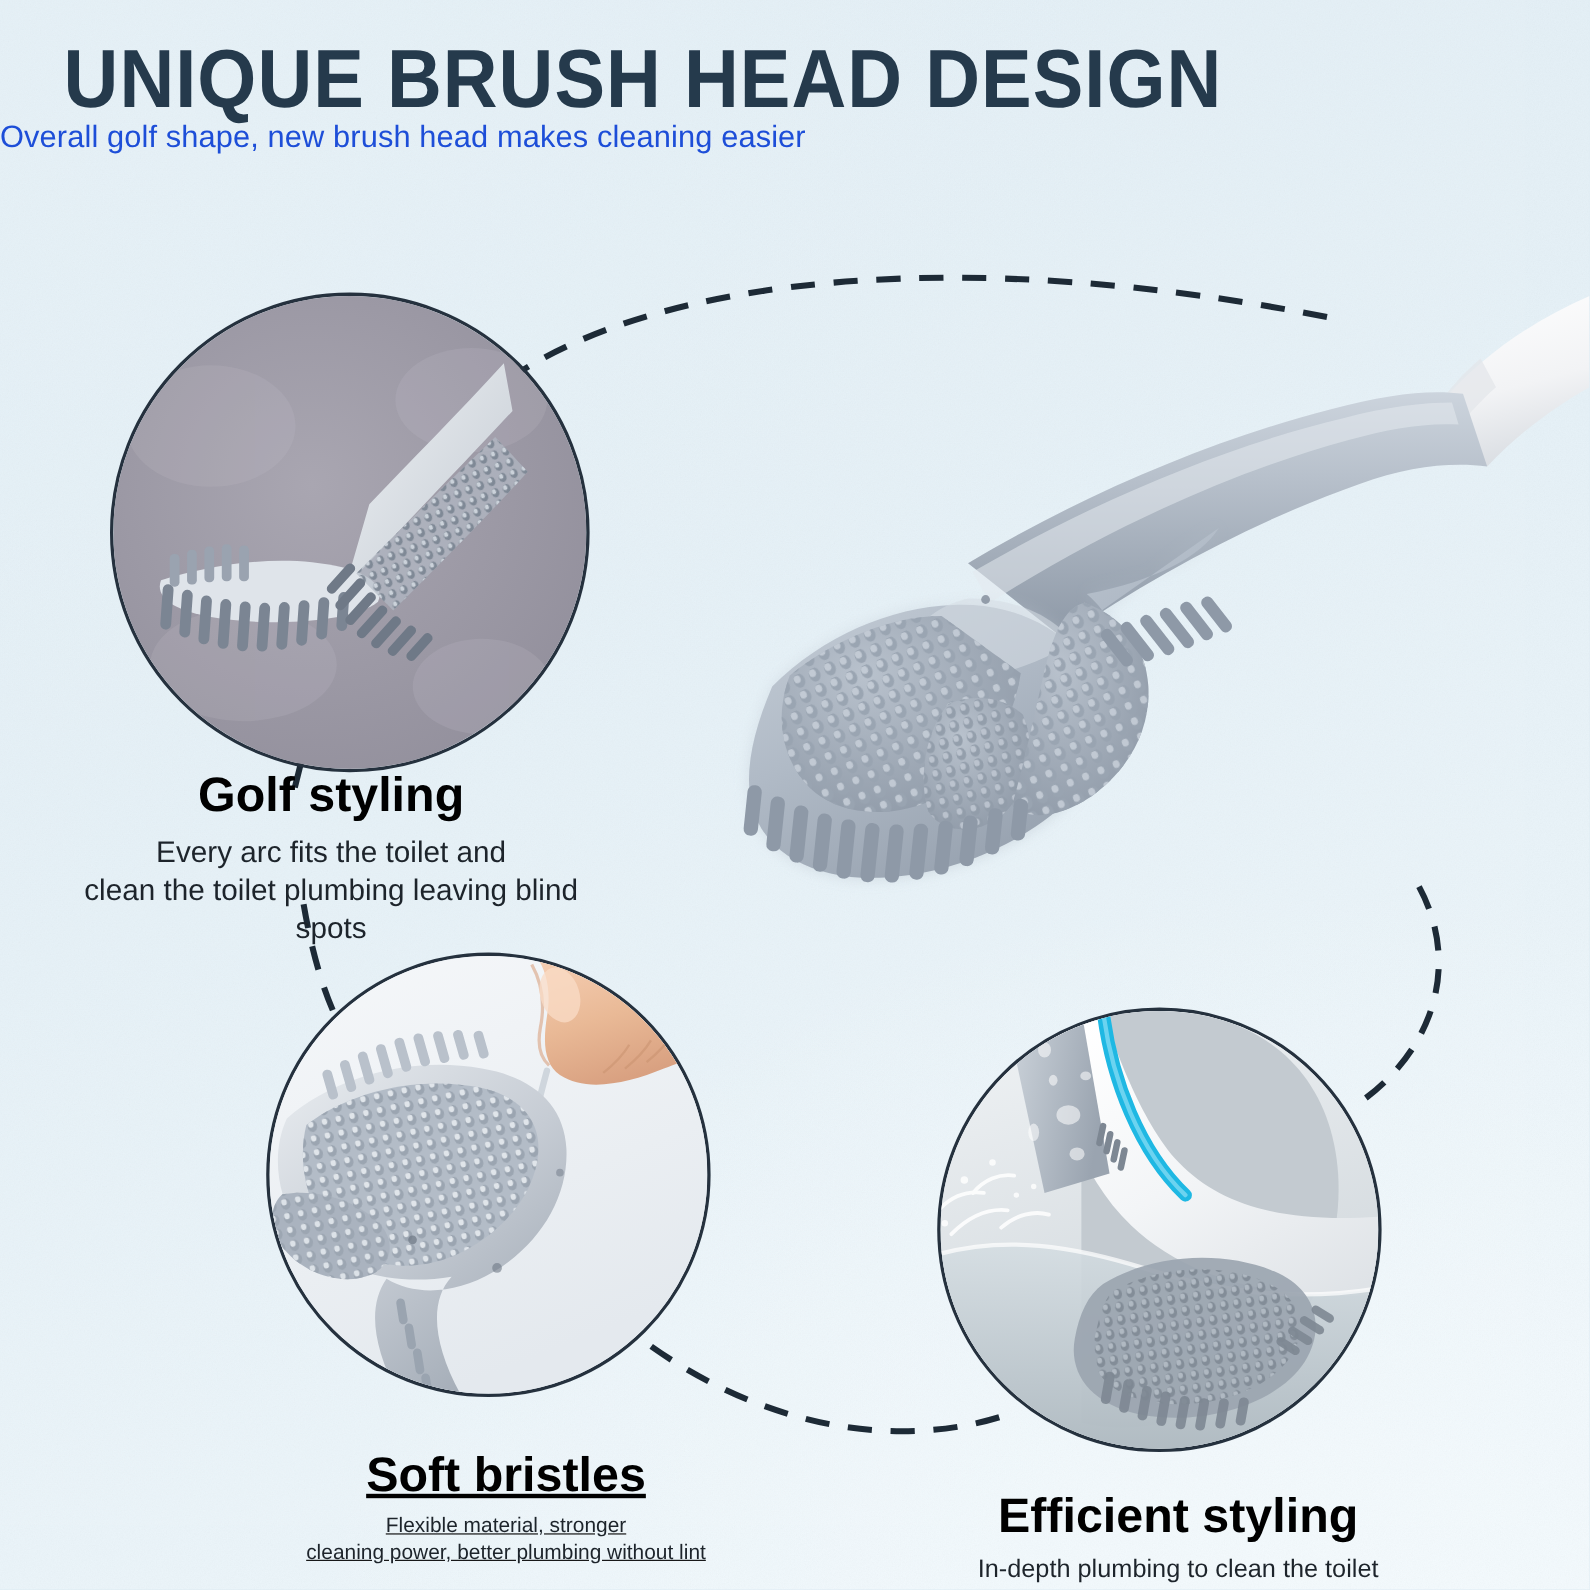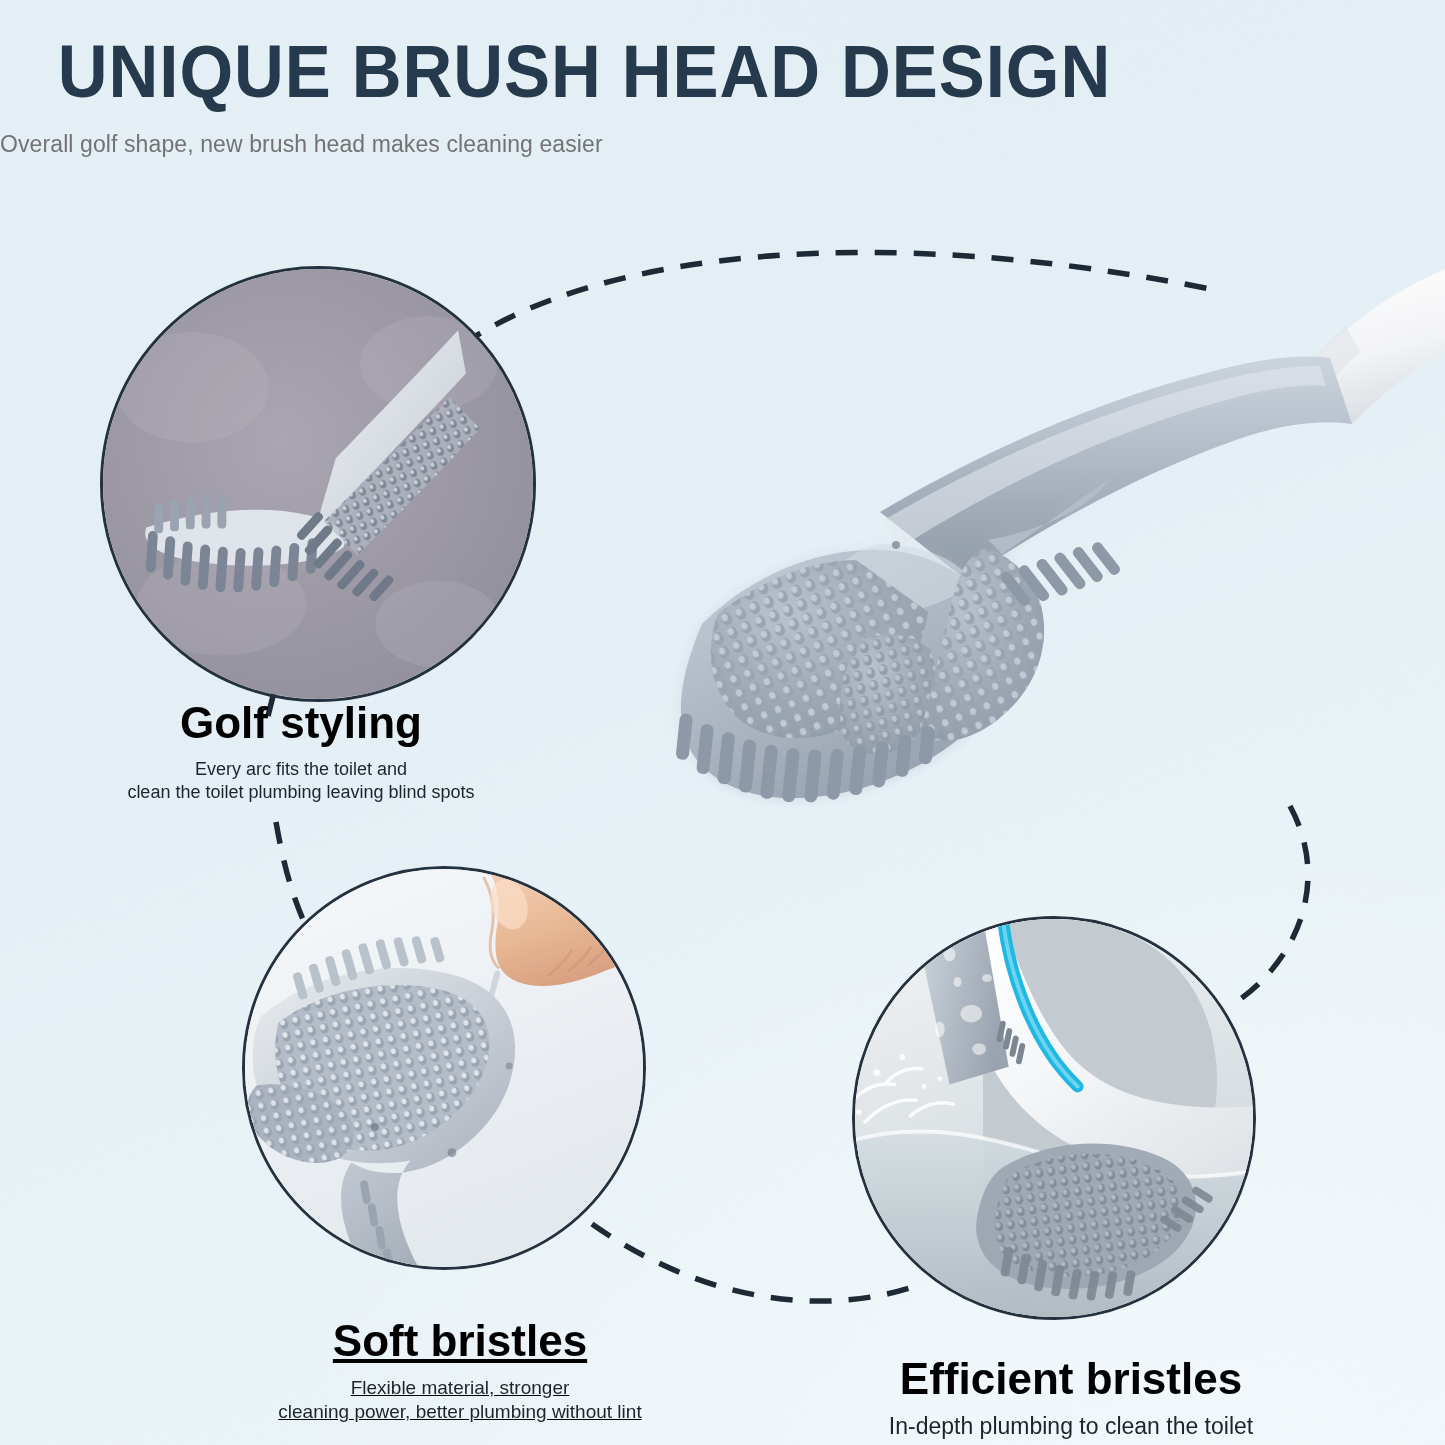--- a/index.html
+++ b/index.html
@@ -25,23 +25,22 @@
     color:#253a4c;
     font-weight:700;
     font-size:75px;
     line-height:1;
     letter-spacing:1px;
     transform:scaleX(.92);
     font-family:"Liberation Sans", sans-serif;
     white-space:nowrap;
   }
   .subtitle {
-    margin-top:22px;
-    color:#737373;
-    font-size:23px;
+    color:#1d4ed8;
+    font-size:28px;
     font-weight:400;
     letter-spacing:.1px;
     white-space:nowrap;
   }
 
   
   .circle {
     position:absolute;
     border-radius:50%;
     border:3px solid #25313e;
@@ -61,21 +60,21 @@
     line-height:1.04;
     white-space:nowrap;
   }
   .callout .bd {
     color:#1d242b;
     font-weight:400;
     line-height:1.28;
   }
   #callout-golf { left:66px;  top:700px; width:470px; }
   #callout-golf .hd { font-size:44px; }
-  #callout-golf .bd { font-size:18px; margin-top:12px; }
+  #callout-golf .bd { font-size:27px; margin-top:12px; }
 
   #callout-soft { left:230px; top:1318px; width:460px;text-decoration:underline; }
   #callout-soft .hd { font-size:44px; }
   #callout-soft .bd { font-size:19px; margin-top:12px; }
 
   #callout-eff { left:836px; top:1356px; width:470px; }
   #callout-eff .hd { font-size:44px; }
   #callout-eff .bd { font-size:23px; margin-top:10px; }
 
   
@@ -506,17 +505,17 @@
 
 <div class="callout" id="callout-soft">
   <div class="hd">Soft bristles</div>
   <div class="bd">
     <div>Flexible material, stronger</div>
     <div>cleaning power, better plumbing without lint</div>
   </div>
 </div>
 
 <div class="callout" id="callout-eff">
-  <div class="hd">Efficient bristles</div>
+  <div class="hd">Efficient styling</div>
   <div class="bd">
     <div>In-depth plumbing to clean the toilet</div>
   </div>
 </div>
 
 </body></html>

